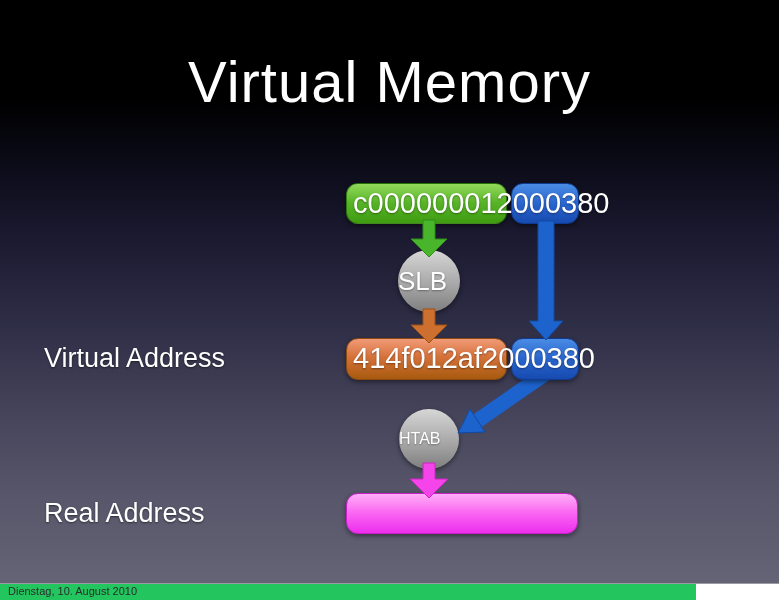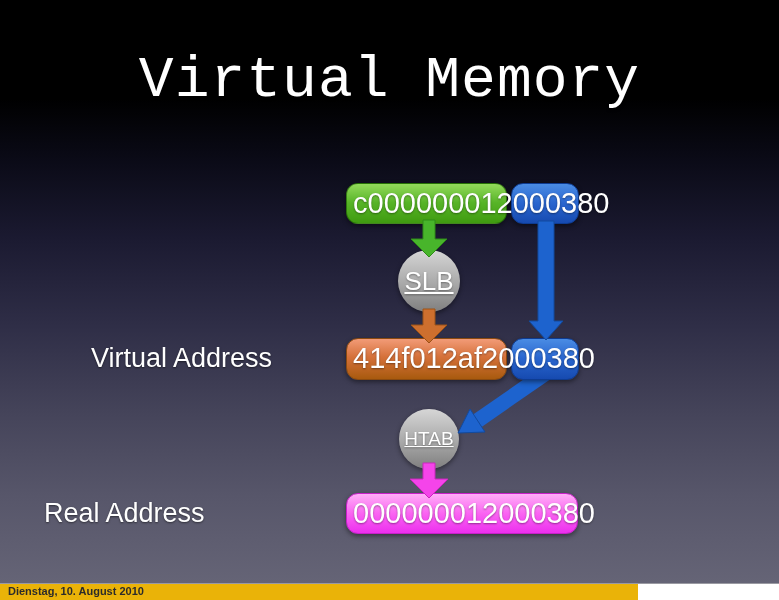--- a/index.html
+++ b/index.html
@@ -11,52 +11,51 @@
     position:absolute;left:0;top:0;width:779px;height:583px;
     background:linear-gradient(180deg,
       #000000 0%, #000000 17%, #0a0a16 27%, #1b1a31 41%,
       #2f2e47 56%, #45445a 71%, #57566a 85%, #656476 100%);
     border-bottom:1px solid #9a9aa2;
   }
   .title{
     position:absolute;left:0;top:48px;width:779px;text-align:center;
     font-size:58px;font-weight:300;color:#ffffff;letter-spacing:1px;
     text-shadow:0 2px 3px rgba(0,0,0,.6);
-    font-family:Liberation Mono, monospace;
   }
   .row-label{
     position:absolute;left:44px;height:41px;line-height:41px;
     font-size:27px;color:#ffffff;white-space:nowrap;
     text-shadow:0 1px 2px rgba(0,0,0,.5);
   }
   .box{position:absolute;border-radius:12px;box-shadow:0 2px 5px rgba(0,0,0,.45);box-sizing:border-box;}
   .box.green{background:linear-gradient(180deg,#93da5b 0%,#57b427 48%,#3f9b10 100%);border:1px solid rgba(25,90,0,.65);}
   .box.blue{background:linear-gradient(180deg,#4a8ce4 0%,#2a66cf 48%,#164ab0 100%);border:1px solid #0e3c92;}
   .box.orange{background:linear-gradient(180deg,#f29b77 0%,#d5713a 45%,#a85a0e 100%);border:1px solid #8a4a10;}
   .box.pink{background:linear-gradient(180deg,#ffaef7 0%,#fa64f2 50%,#ec2fee 100%);border:1px solid #c81fc9;}
   .hex{
     position:absolute;left:353px;height:41px;line-height:41px;white-space:pre;
     font-family:Liberation Sans, sans-serif;font-size:29px;color:#ffffff;
     text-shadow:0 1px 2px rgba(0,0,0,.4);z-index:3;
   }
   .node{
     position:absolute;border-radius:50%;
     background:linear-gradient(180deg,#d6d6d6 0%,#a8a8a8 55%,#7f7f7f 100%);
     box-shadow:0 2px 5px rgba(0,0,0,.45);
-    display:flex;align-items:center;justify-content:center;
-    color:#ffffff;text-shadow:0 1px 2px rgba(0,0,0,.35);z-index:5;text-decoration:underline;
+    display:flex;align-items:center;
+    color:#ffffff;text-shadow:0 1px 2px rgba(0,0,0,.35);z-index:5;
   }
   #node-slb{left:398px;top:250px;width:62px;height:62px;font-size:26px;}
-  #node-htab{left:399px;top:409px;width:60px;height:60px;font-size:19px;}
+  #node-htab{left:399px;top:409px;width:60px;height:60px;font-size:16px;}
   svg.arrow-layer{position:absolute;left:0;top:0;pointer-events:none;}
   #arrows-under{z-index:1;}
   #arrows-over{z-index:6;}
   .box{z-index:2;}
   #footer-strip{
-    position:absolute;left:0;top:584px;width:638px;height:16px;background:#eab308;font-weight:bold;
+    position:absolute;left:0;top:584px;width:696px;height:16px;background:#22c55e;
   }
   #footer-strip .date{
     position:absolute;left:8px;top:1px;font-size:11px;color:#2b2b2b;
     font-family:"Liberation Sans",sans-serif;
   }
 </style>
 </head>
 <body>
 
 <div id="stage">
@@ -65,28 +64,27 @@
     <div class="title">Virtual Memory</div>
 
     <svg id="arrows-under" class="arrow-layer" width="779" height="583">
       <line x1="549" y1="371" x2="477" y2="421" stroke="#1d63ce" stroke-width="15"></line>
     </svg>
 
     <div class="box green" style="left:346px;top:183px;width:161px;height:41px;"></div>
     <div class="box blue" style="left:511px;top:183px;width:68px;height:41px;"></div>
     <div class="hex" style="top:183px;"><span>c00000001</span><span>2000</span><span>380</span></div>
 
-    <div class="row-label" style="top:338px;margin-left:47px;">Virtual Address</div>
+    <div class="row-label" style="top:338px;">Virtual Address</div>
     <div class="box orange" style="left:346px;top:338px;width:161px;height:42px;"></div>
     <div class="box blue" style="left:511px;top:338px;width:68px;height:42px;"></div>
     <div class="hex" style="top:338px;text-align:right;"><span>414f012af</span><span>2000</span><span>380</span></div>
 
     <div class="row-label" style="top:493px;">Real Address</div>
     <div class="box pink" style="left:346px;top:493px;width:232px;height:41px;"></div>
-    <div class="hex" style="top:493px;"><span>000000012000</span><span></span><span>380</span></div>
 
     <div id="node-slb" class="node">
       <span>SLB</span>
     </div>
     <div id="node-htab" class="node">
       <span>HTAB</span>
     </div>
 
     <svg id="arrows-over" class="arrow-layer" width="779" height="583">
       <polygon points="423,220 435,220 435,239 447,239 429,257 411,239 423,239" fill="#48b52b" stroke="#2f8c18" stroke-width="1"></polygon>

